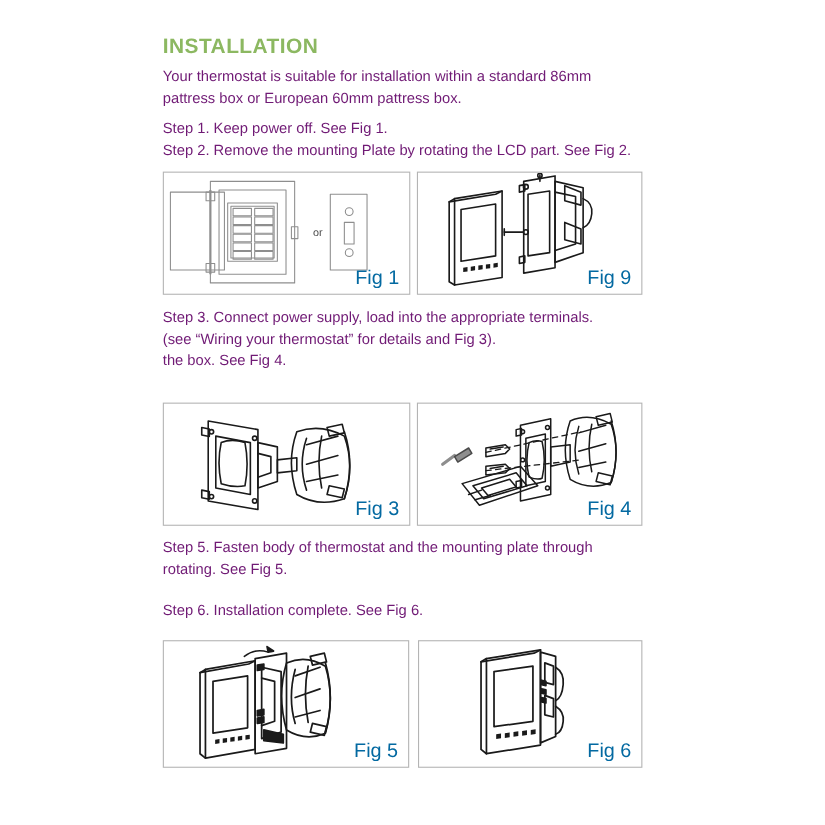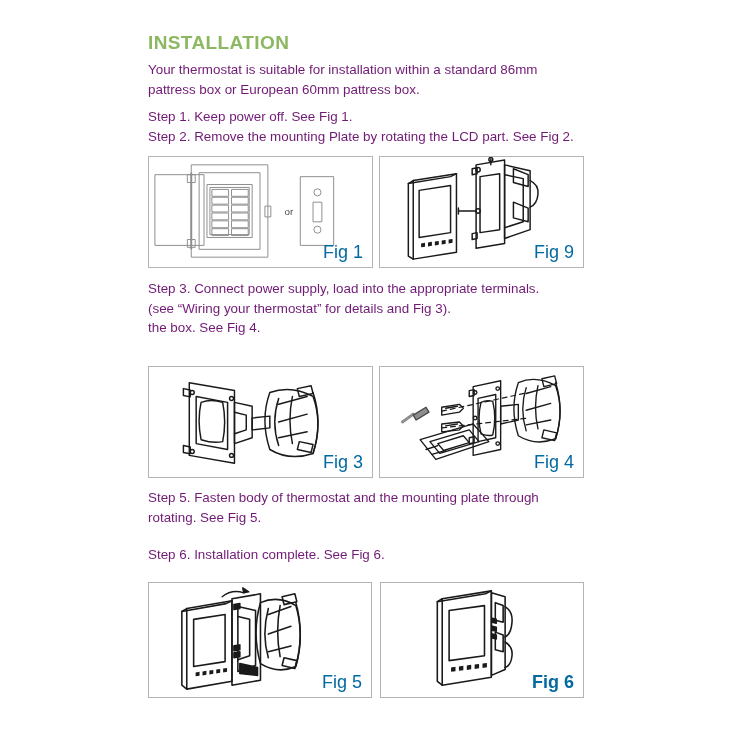--- a/index.html
+++ b/index.html
@@ -65,21 +65,21 @@
     position: relative;
     border: 1px solid #b4b4b4;
     background: #ffffff;
     box-sizing: border-box;
     overflow: hidden;
   }
   .figbox.left  { width: 225px; }
   .figbox.right { width: 205px; margin-left: 6px; }
 
   .figrow.r3 .figbox.left  { width: 225px; }
-  .figrow.r3 .figbox.right { width: 205px; margin-left: 8px; font-weight: bold; }
+  .figrow.r3 .figbox.right { width: 205px; margin-left: 8px; }
 
   .figlabel {
     position: absolute;
     right: 9px;
     bottom: 4px;
     font-size: 18px;
     color: #0369a1;
     font-family: "Liberation Sans", sans-serif;
   }
 

